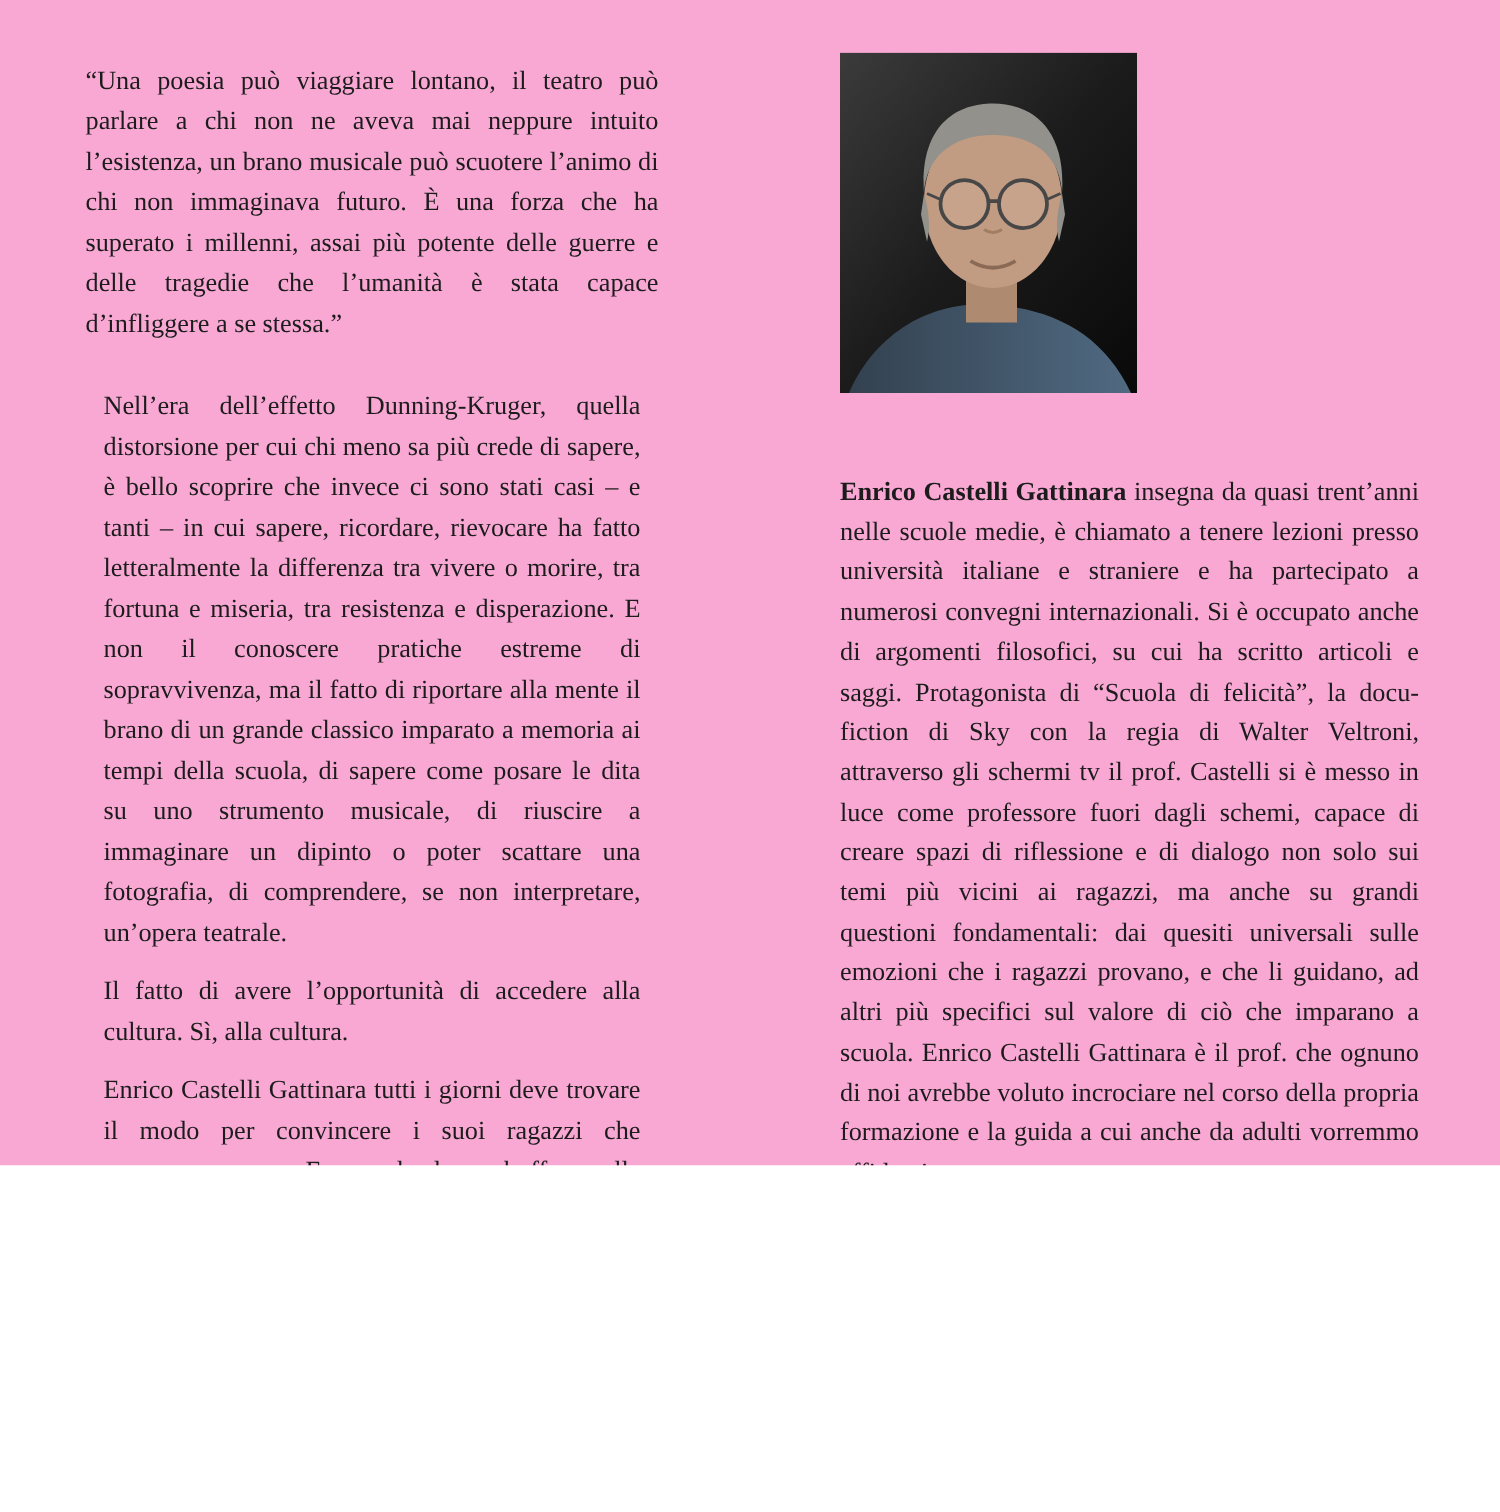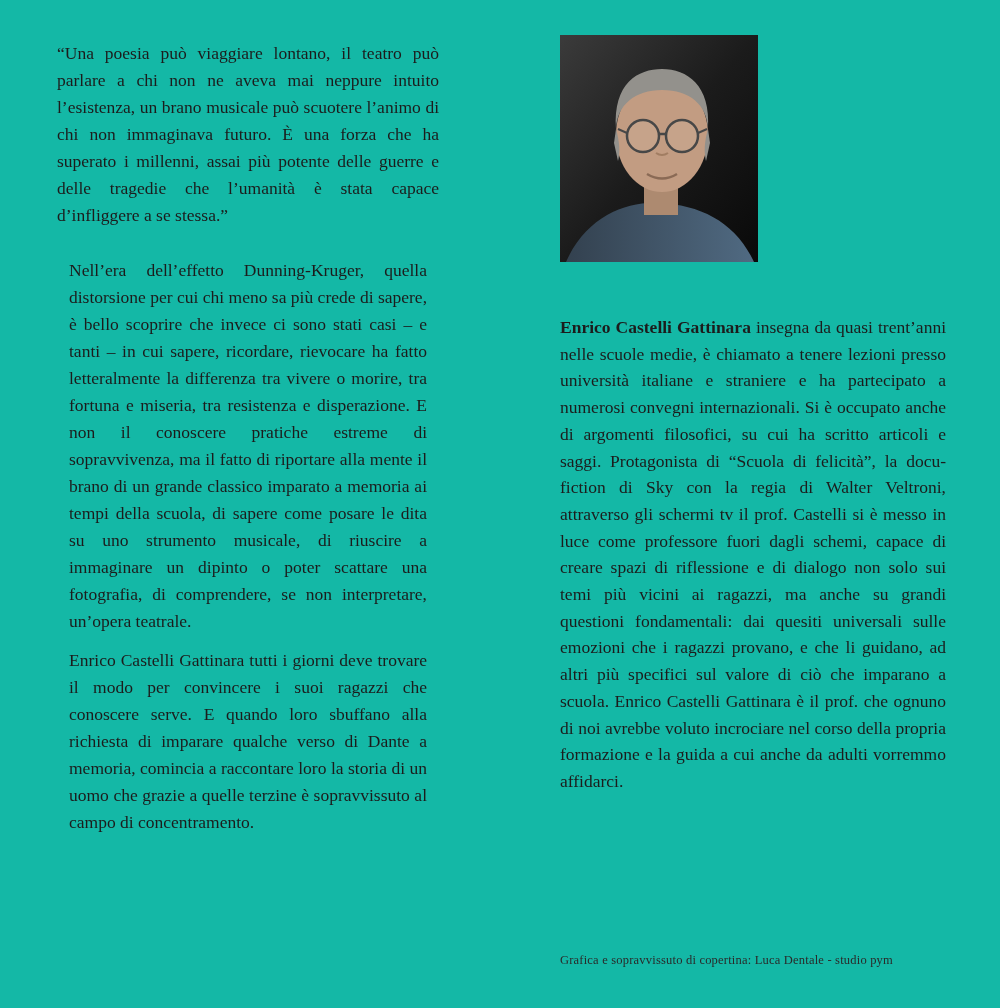--- a/index.html
+++ b/index.html
@@ -3,22 +3,22 @@
 <meta charset="utf-8">
 <style>
   html, body {
     margin: 0;
     padding: 0;
     background: #ffffff;
   }
   .page {
     position: relative;
     width: 1000px;
-    height: 1008px;
-    background: #14b8a6;
+    height: 777px;
+    background: #f9a8d4;
     font-family: "Liberation Serif", "DejaVu Serif", serif;
     color: #1c1c1c;
     overflow: hidden;
   }
   .col-left {
     position: absolute;
     left: 57px;
     top: 40px;
     width: 382px;
   }
@@ -80,20 +80,21 @@
 </style>
 </head>
 <body>
 
 <div class="page">
 
   <div class="col-left">
     <p class="quote">“Una poesia può viaggiare lontano, il teatro può parlare a chi non ne aveva mai neppure intuito l’esistenza, un brano musicale può scuotere l’animo di chi non immaginava futuro. È una forza che ha superato i millenni, assai più potente delle guerre e delle tragedie che l’umanità è stata capace d’infliggere a se stessa.”</p>
     <div class="body-text">
       <p>Nell’era dell’effetto Dunning-Kruger, quella distorsione per cui chi meno sa più crede di sapere, è bello scoprire che invece ci sono stati casi – e tanti – in cui sapere, ricordare, rievocare ha fatto letteralmente la differenza tra vivere o morire, tra fortuna e miseria, tra resistenza e disperazione. E non il conoscere pratiche estreme di sopravvivenza, ma il fatto di riportare alla mente il brano di un grande classico imparato a memoria ai tempi della scuola, di sapere come posare le dita su uno strumento musicale, di riuscire a immaginare un dipinto o poter scattare una fotografia, di comprendere, se non interpretare, un’opera teatrale.</p>
+      <p>Il fatto di avere l’opportunità di accedere alla cultura. Sì, alla cultura.</p>
       <p>Enrico Castelli Gattinara tutti i giorni deve trovare il modo per convincere i suoi ragazzi che conoscere serve. E quando loro sbuffano alla richiesta di imparare qualche verso di Dante a memoria, comincia a raccontare loro la storia di un uomo che grazie a quelle terzine è sopravvissuto al campo di concentramento.</p>
     </div>
   </div>
 
   <div class="col-right">
 
     <div class="photo-frame">
       <svg viewBox="0 0 198 227" width="198" height="227" preserveAspectRatio="none" role="img">
         <defs>
           <linearGradient id="bgGrad" x1="0" y1="0" x2="1" y2="1">

